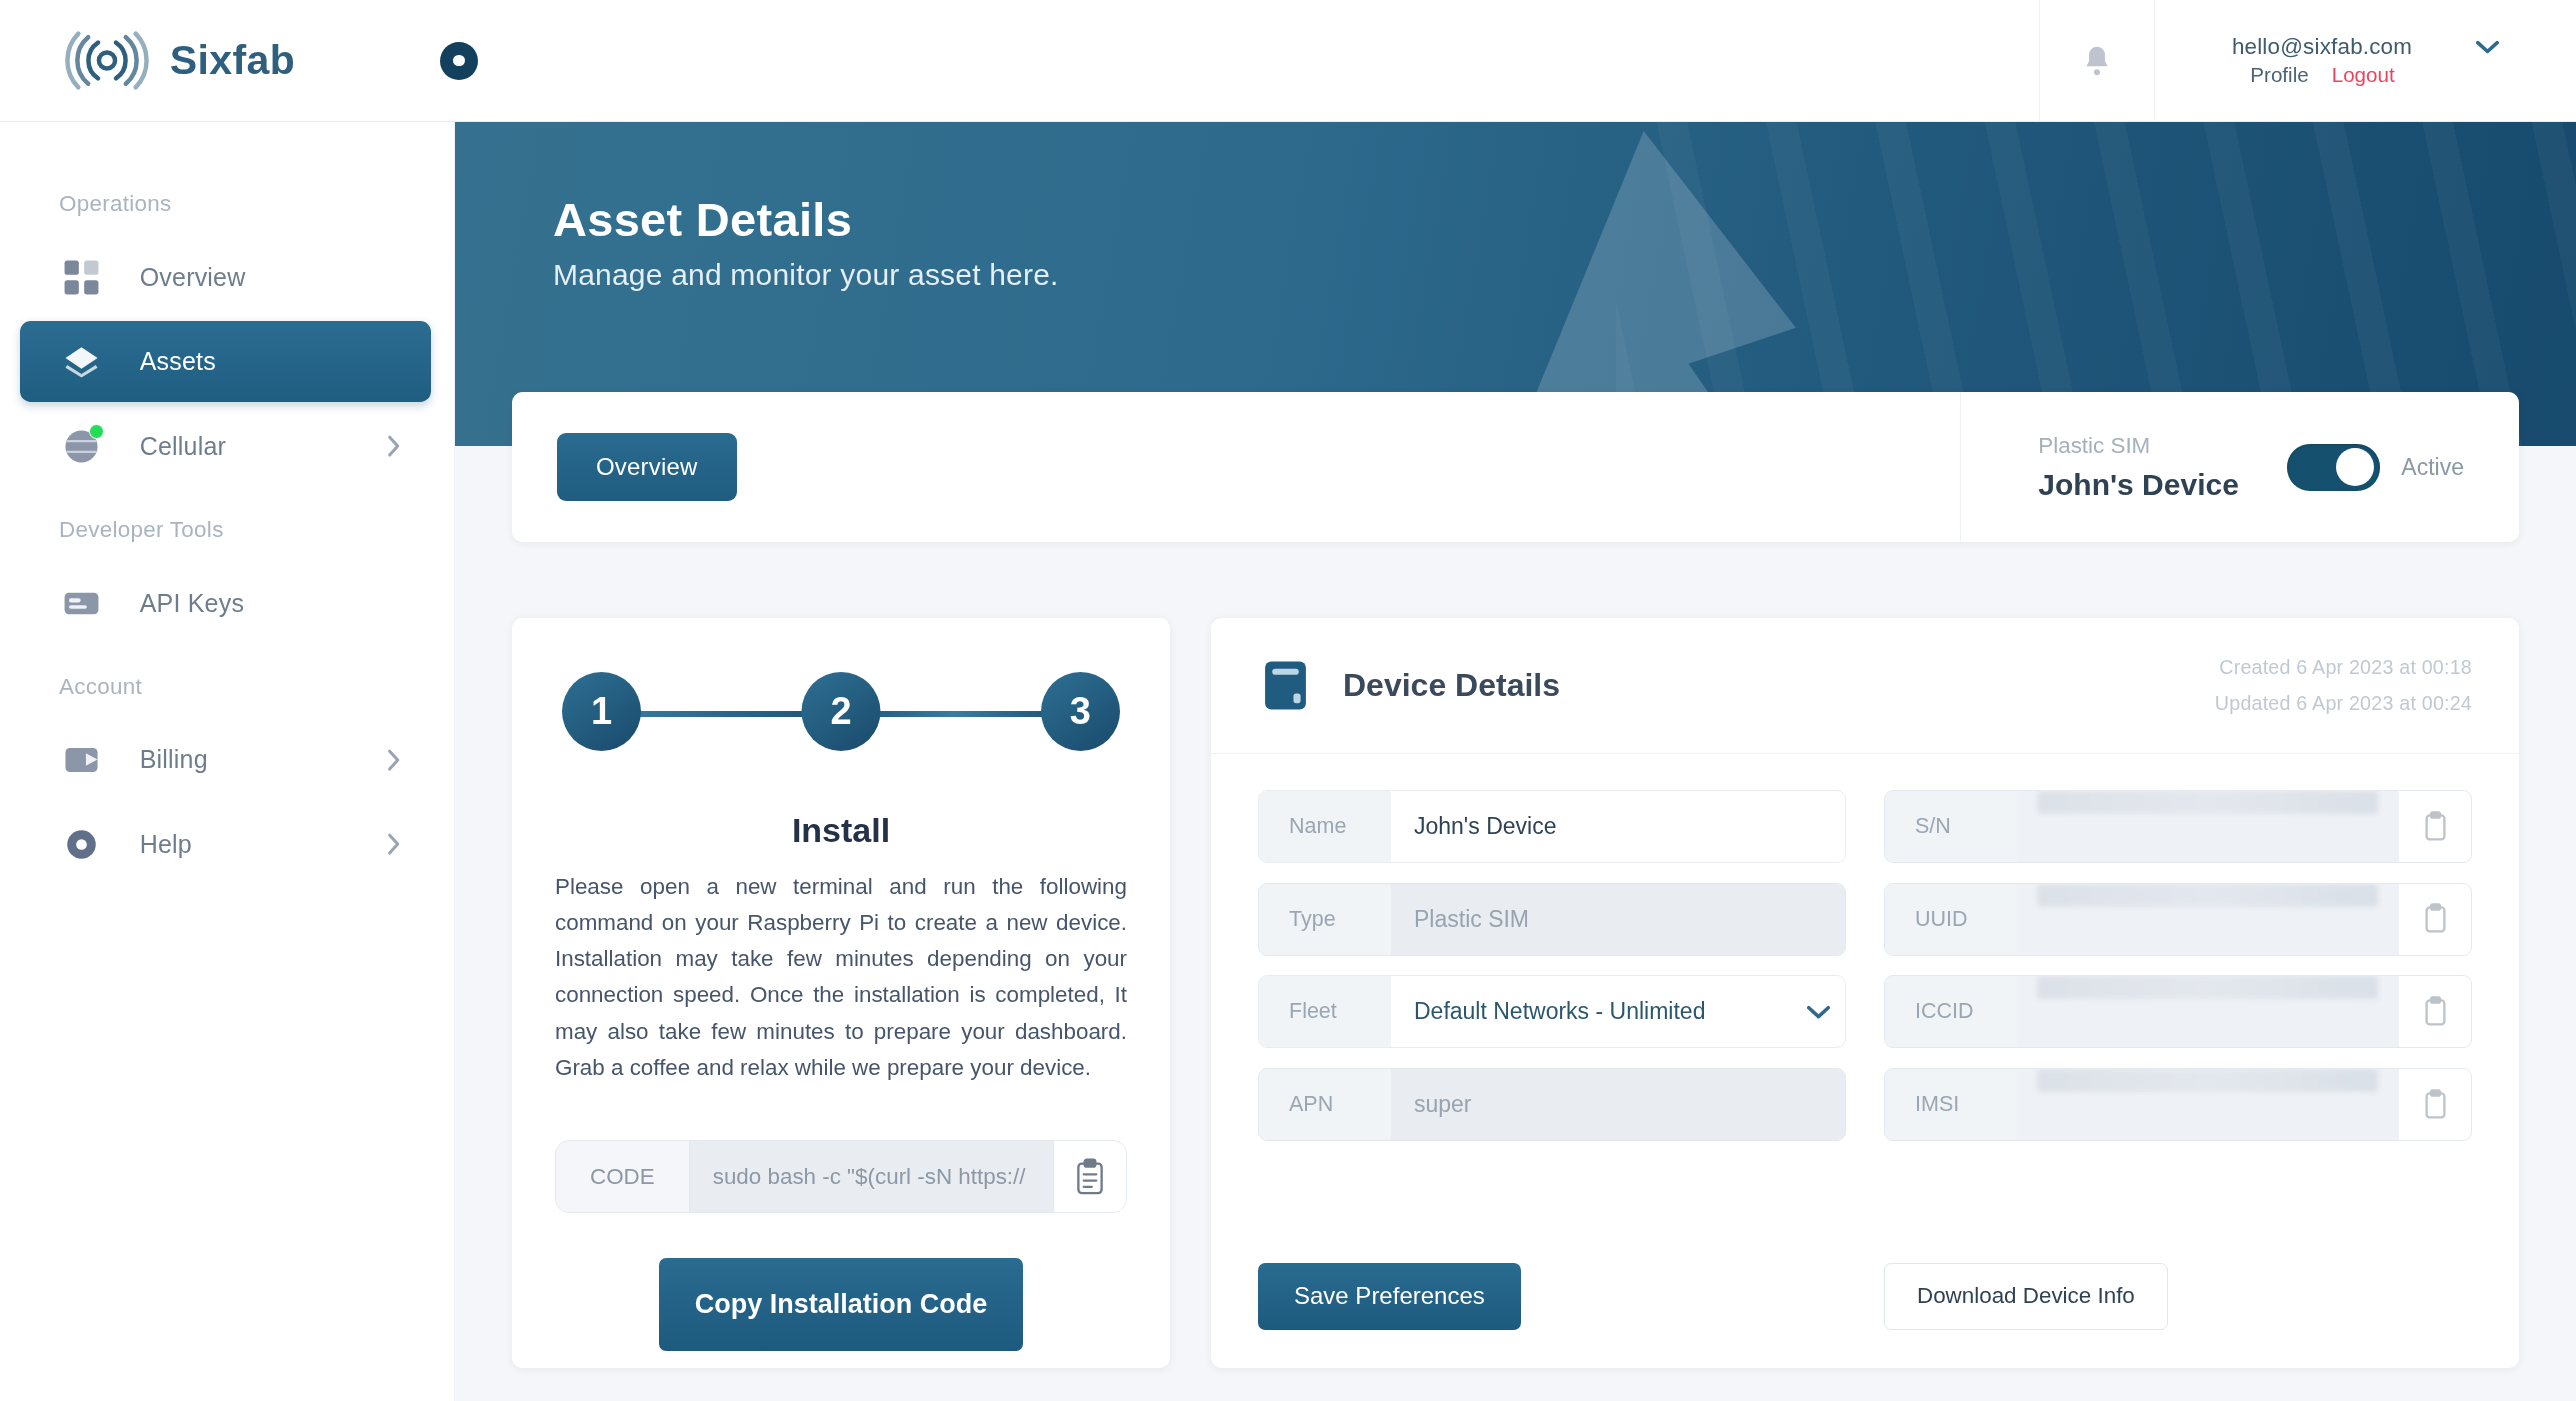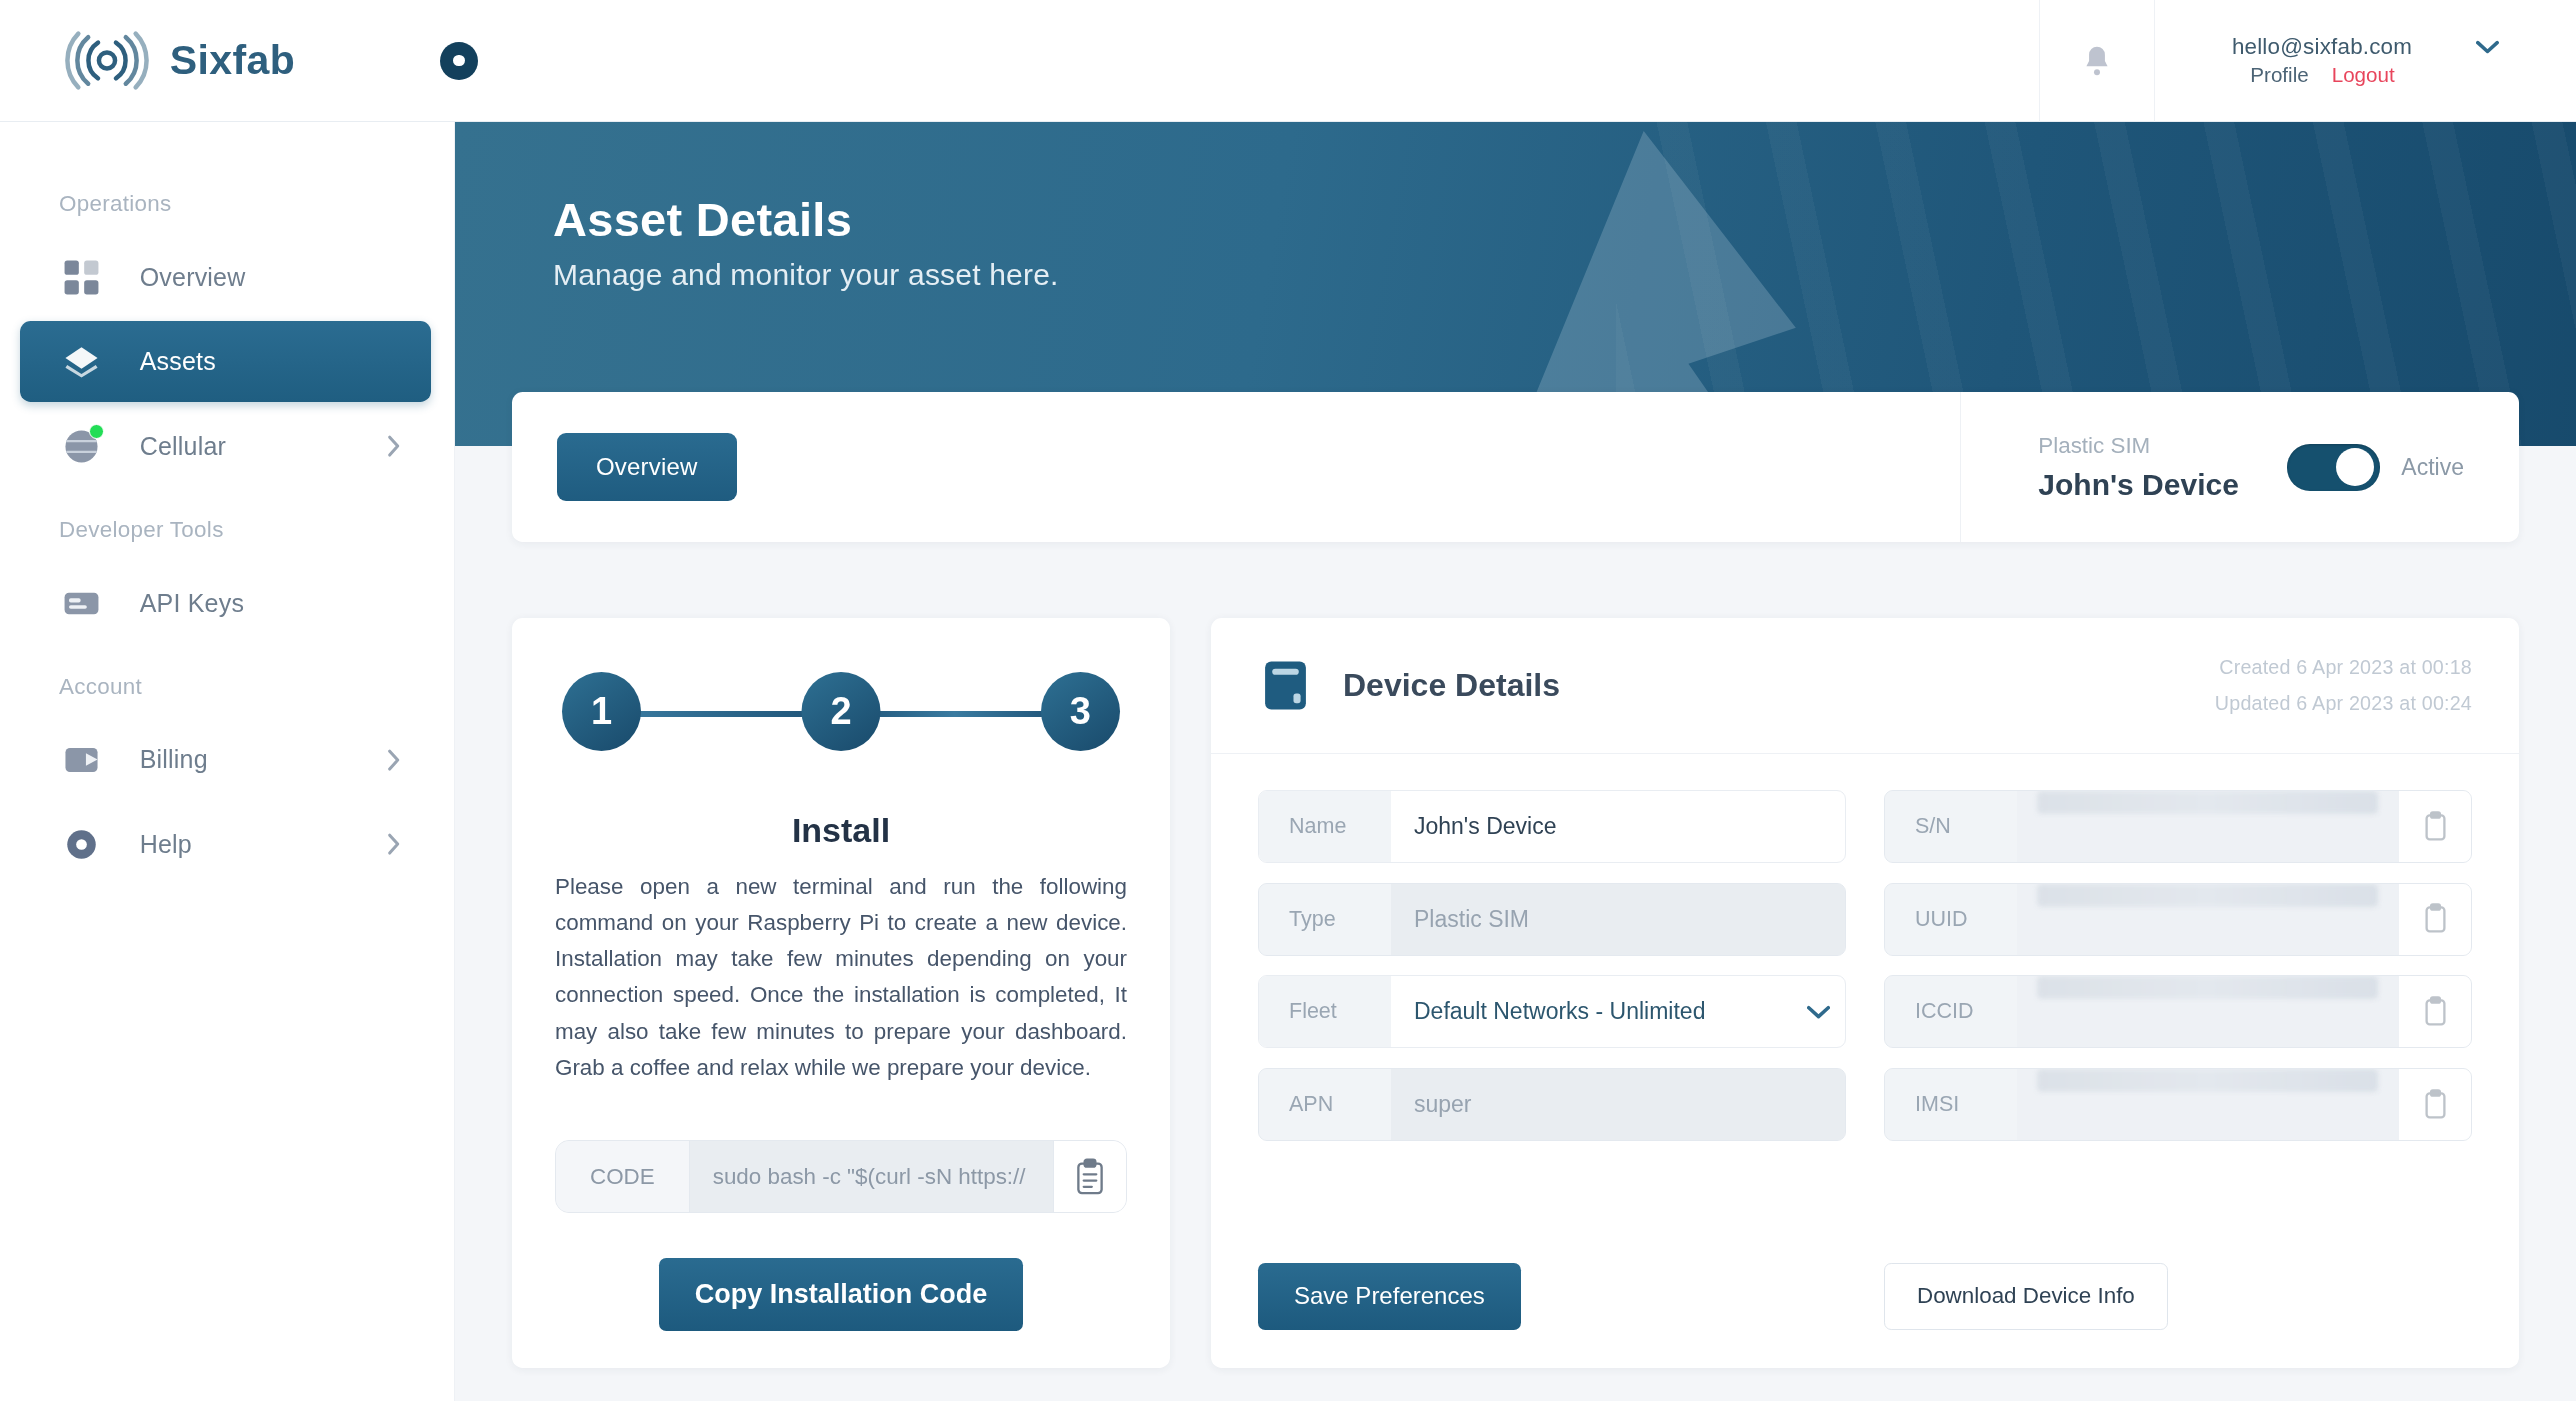--- a/index.html
+++ b/index.html
@@ -233,21 +233,21 @@
     width: 73px; background: #ffffff;
     display: flex; align-items: center; justify-content: center;
     cursor: pointer; border-left: 0.9px solid #e4e9ef;
   }
   .code-copy svg { width: 34px; height: 38px; display: block; }
   .copy-btn {
     display: block; margin: 45px auto 0 auto;
     background: linear-gradient(180deg,#2a6b90 0%,#1d5a7e 100%);
     color: #ffffff; font-size: 27px; font-weight: bold;
     border: none; border-radius: 7.2px;
-    padding: 21px 36px; cursor: pointer;
+    padding: 31px 36px; cursor: pointer;
   }
 
   
   .device-card {
     position: absolute; left: 756px; top: 496px;
     width: 1308px; height: 750px;
   }
   .device-head {
     height: 136px; display: flex; align-items: center;
     padding: 0 47px; border-bottom: 0.9px solid #eef1f5;

